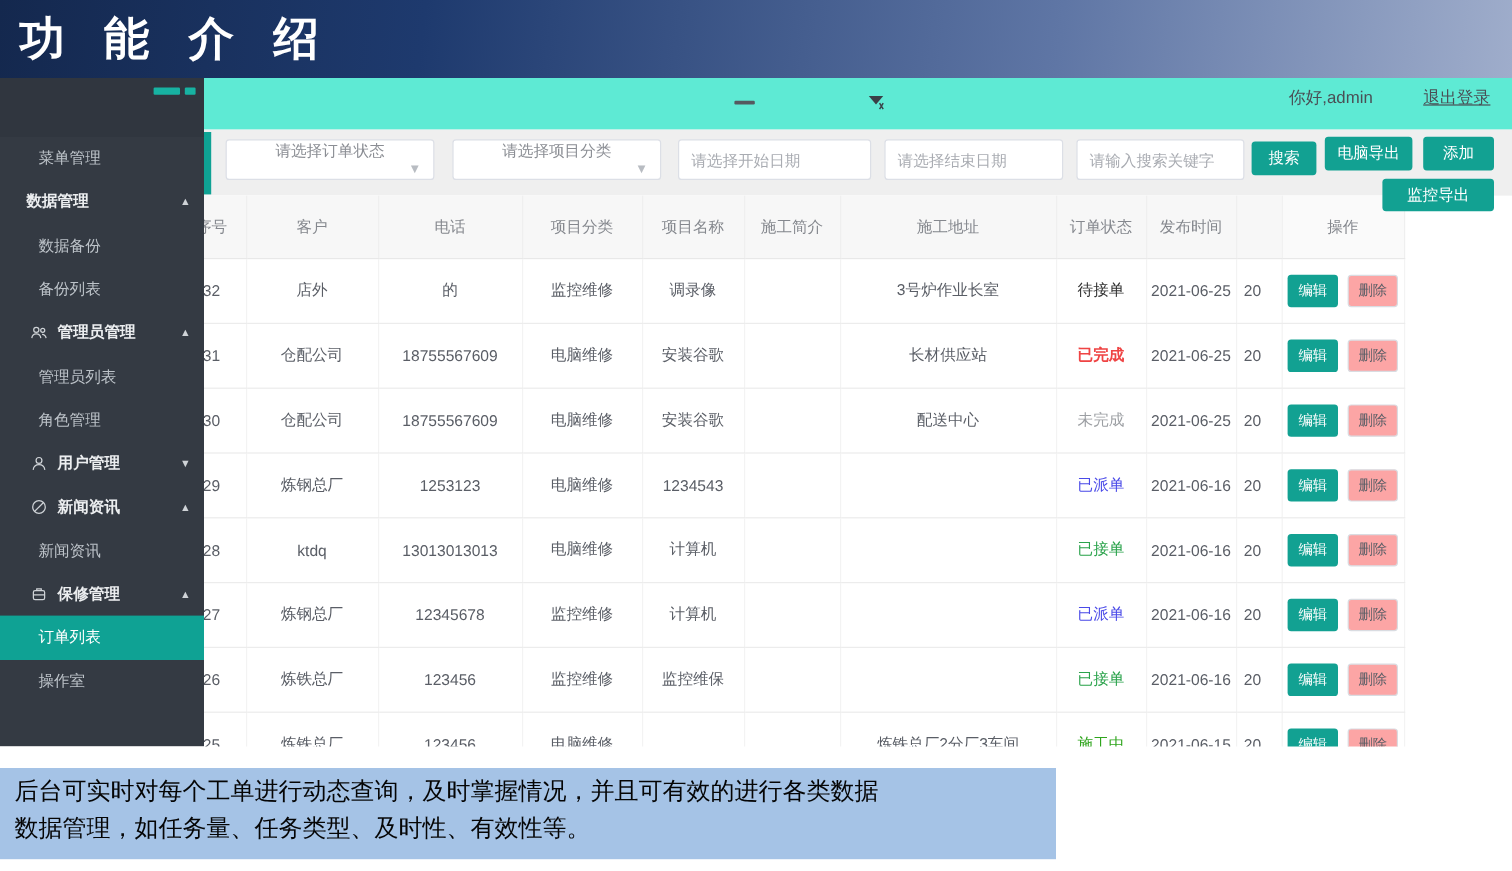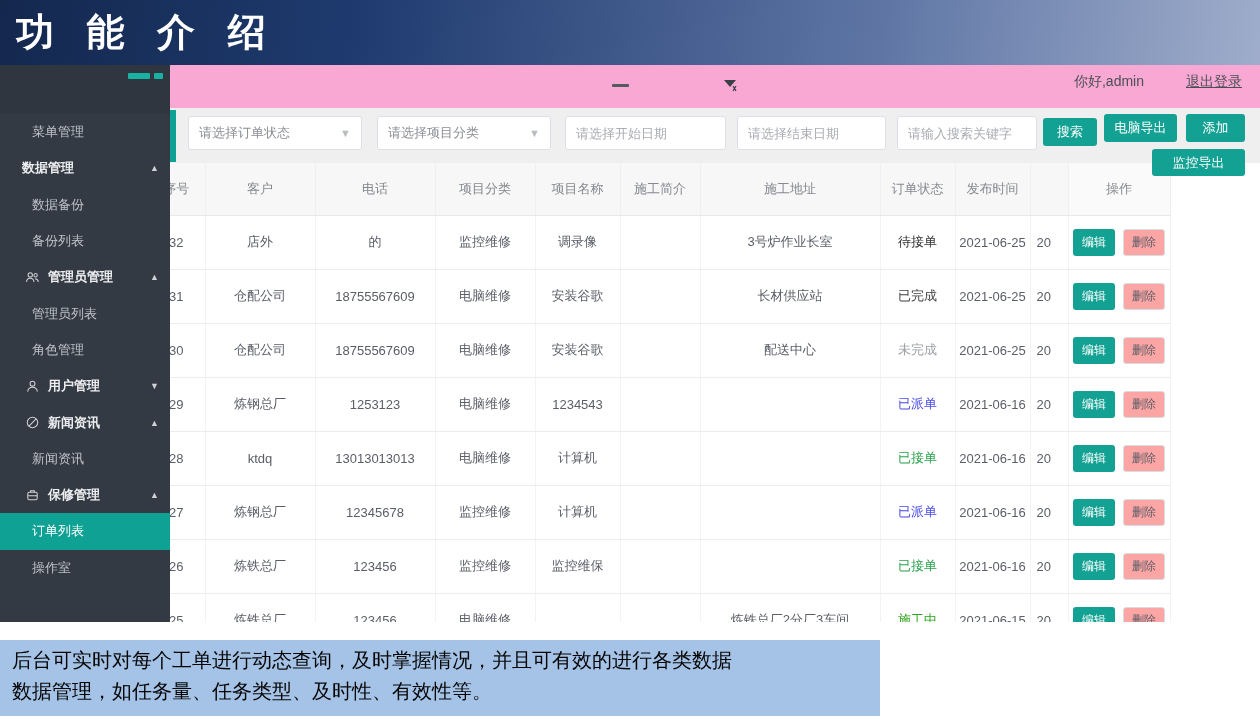--- a/index.html
+++ b/index.html
@@ -23,31 +23,31 @@
   .side-logo .f2 { left:154px; width:9px; }
   .side-item { position:relative; height:36.3px; display:flex; align-items:center; cursor:pointer; color:#bdc3c9; font-size:13px; }
   .side-item.sub { padding-left:32px; }
   .side-item.group { padding-left:22px; color:#eceef0; font-weight:700; }
   .side-item.group.has-icon { padding-left:13px;margin-left:12px; }
   .side-item .s-icon { display:inline-flex; width:15px; height:15px; margin-right:8px; }
   .side-item .s-arrow { position:absolute; right:11px; font-size:9px; color:#cfd3d7; }
   .side-item.active { background:#0fa294; color:#fff; }
 
   
-  .topbar { position:absolute; top:0; left:170px; width:1090px; height:43px; background:#f9a8d4; }
+  .topbar { position:absolute; top:0; left:170px; width:1090px; height:43px; background:#5eead4; }
   .collapse-bar { position:absolute; left:442px; top:19px; width:17px; height:3px; background:#555a60; border-radius:1px; }
   .flag-wrap { position:absolute; left:553px; top:13px; width:16px; height:14px; }
   .top-right { position:absolute; right:18px; top:8px; font-size:14px; color:#4a4f55; }
   .top-right span { margin-right:42px; }
   .top-right a { color:#4a4f55; text-decoration:underline; cursor:pointer; }
 
   
   .filterzone { position:absolute; top:43px; left:170px; width:1090px; height:55px; background:#efefef; }
   .teal-strip { position:absolute; left:170px; top:45px; width:6px; height:52px; background:#0fa294; z-index:11; }
-  .sel, .inp { position:absolute; top:51px; height:34px; background:#fff; border:1px solid #dcdfe6; border-radius:3px; font-size:13px; }
+  .sel, .inp { position:absolute; top:51px; height:34px; background:#fff; border:1px solid #dcdfe6; border-radius:3px; font-size:13px;flex-direction:column; }
   .sel { display:flex; align-items:center; padding:0 10px; color:#8b8e94; cursor:pointer; }
   .sel .caret { margin-left:auto; color:#b8bcc2; font-size:11px; font-style:normal; }
   .inp { padding:0 10px; color:#4c1d95; outline:none; }
   .inp::placeholder { color:#a9acb2; }
   .tbtn { position:absolute; border:none; border-radius:3px; background:#12a192; color:#fff; font-size:13px; cursor:pointer;
     font-family:inherit; display:flex; align-items:center; justify-content:center; }
 
   
   .tablewrap { position:absolute; top:98px; left:148px; width:1022px; background:#fff; }
   table { border-collapse:collapse; table-layout:fixed; width:1022px; }
@@ -154,21 +154,21 @@
               <td class="c-op"><button class="btn-edit">编辑</button><button class="btn-del">删除</button></td>
             </tr>
             <tr>
               <td>31</td>
               <td>仓配公司</td>
               <td>18755567609</td>
               <td>电脑维修</td>
               <td>安装谷歌</td>
               <td></td>
               <td>长材供应站</td>
-              <td style="color: #404040;">已完成</td>
+              <td style="color: #ef4444; font-weight: bold;">已完成</td>
               <td>2021-06-25</td>
               <td class="c-extra">20</td>
               <td class="c-op"><button class="btn-edit">编辑</button><button class="btn-del">删除</button></td>
             </tr>
             <tr>
               <td>30</td>
               <td>仓配公司</td>
               <td>18755567609</td>
               <td>电脑维修</td>
               <td>安装谷歌</td>

